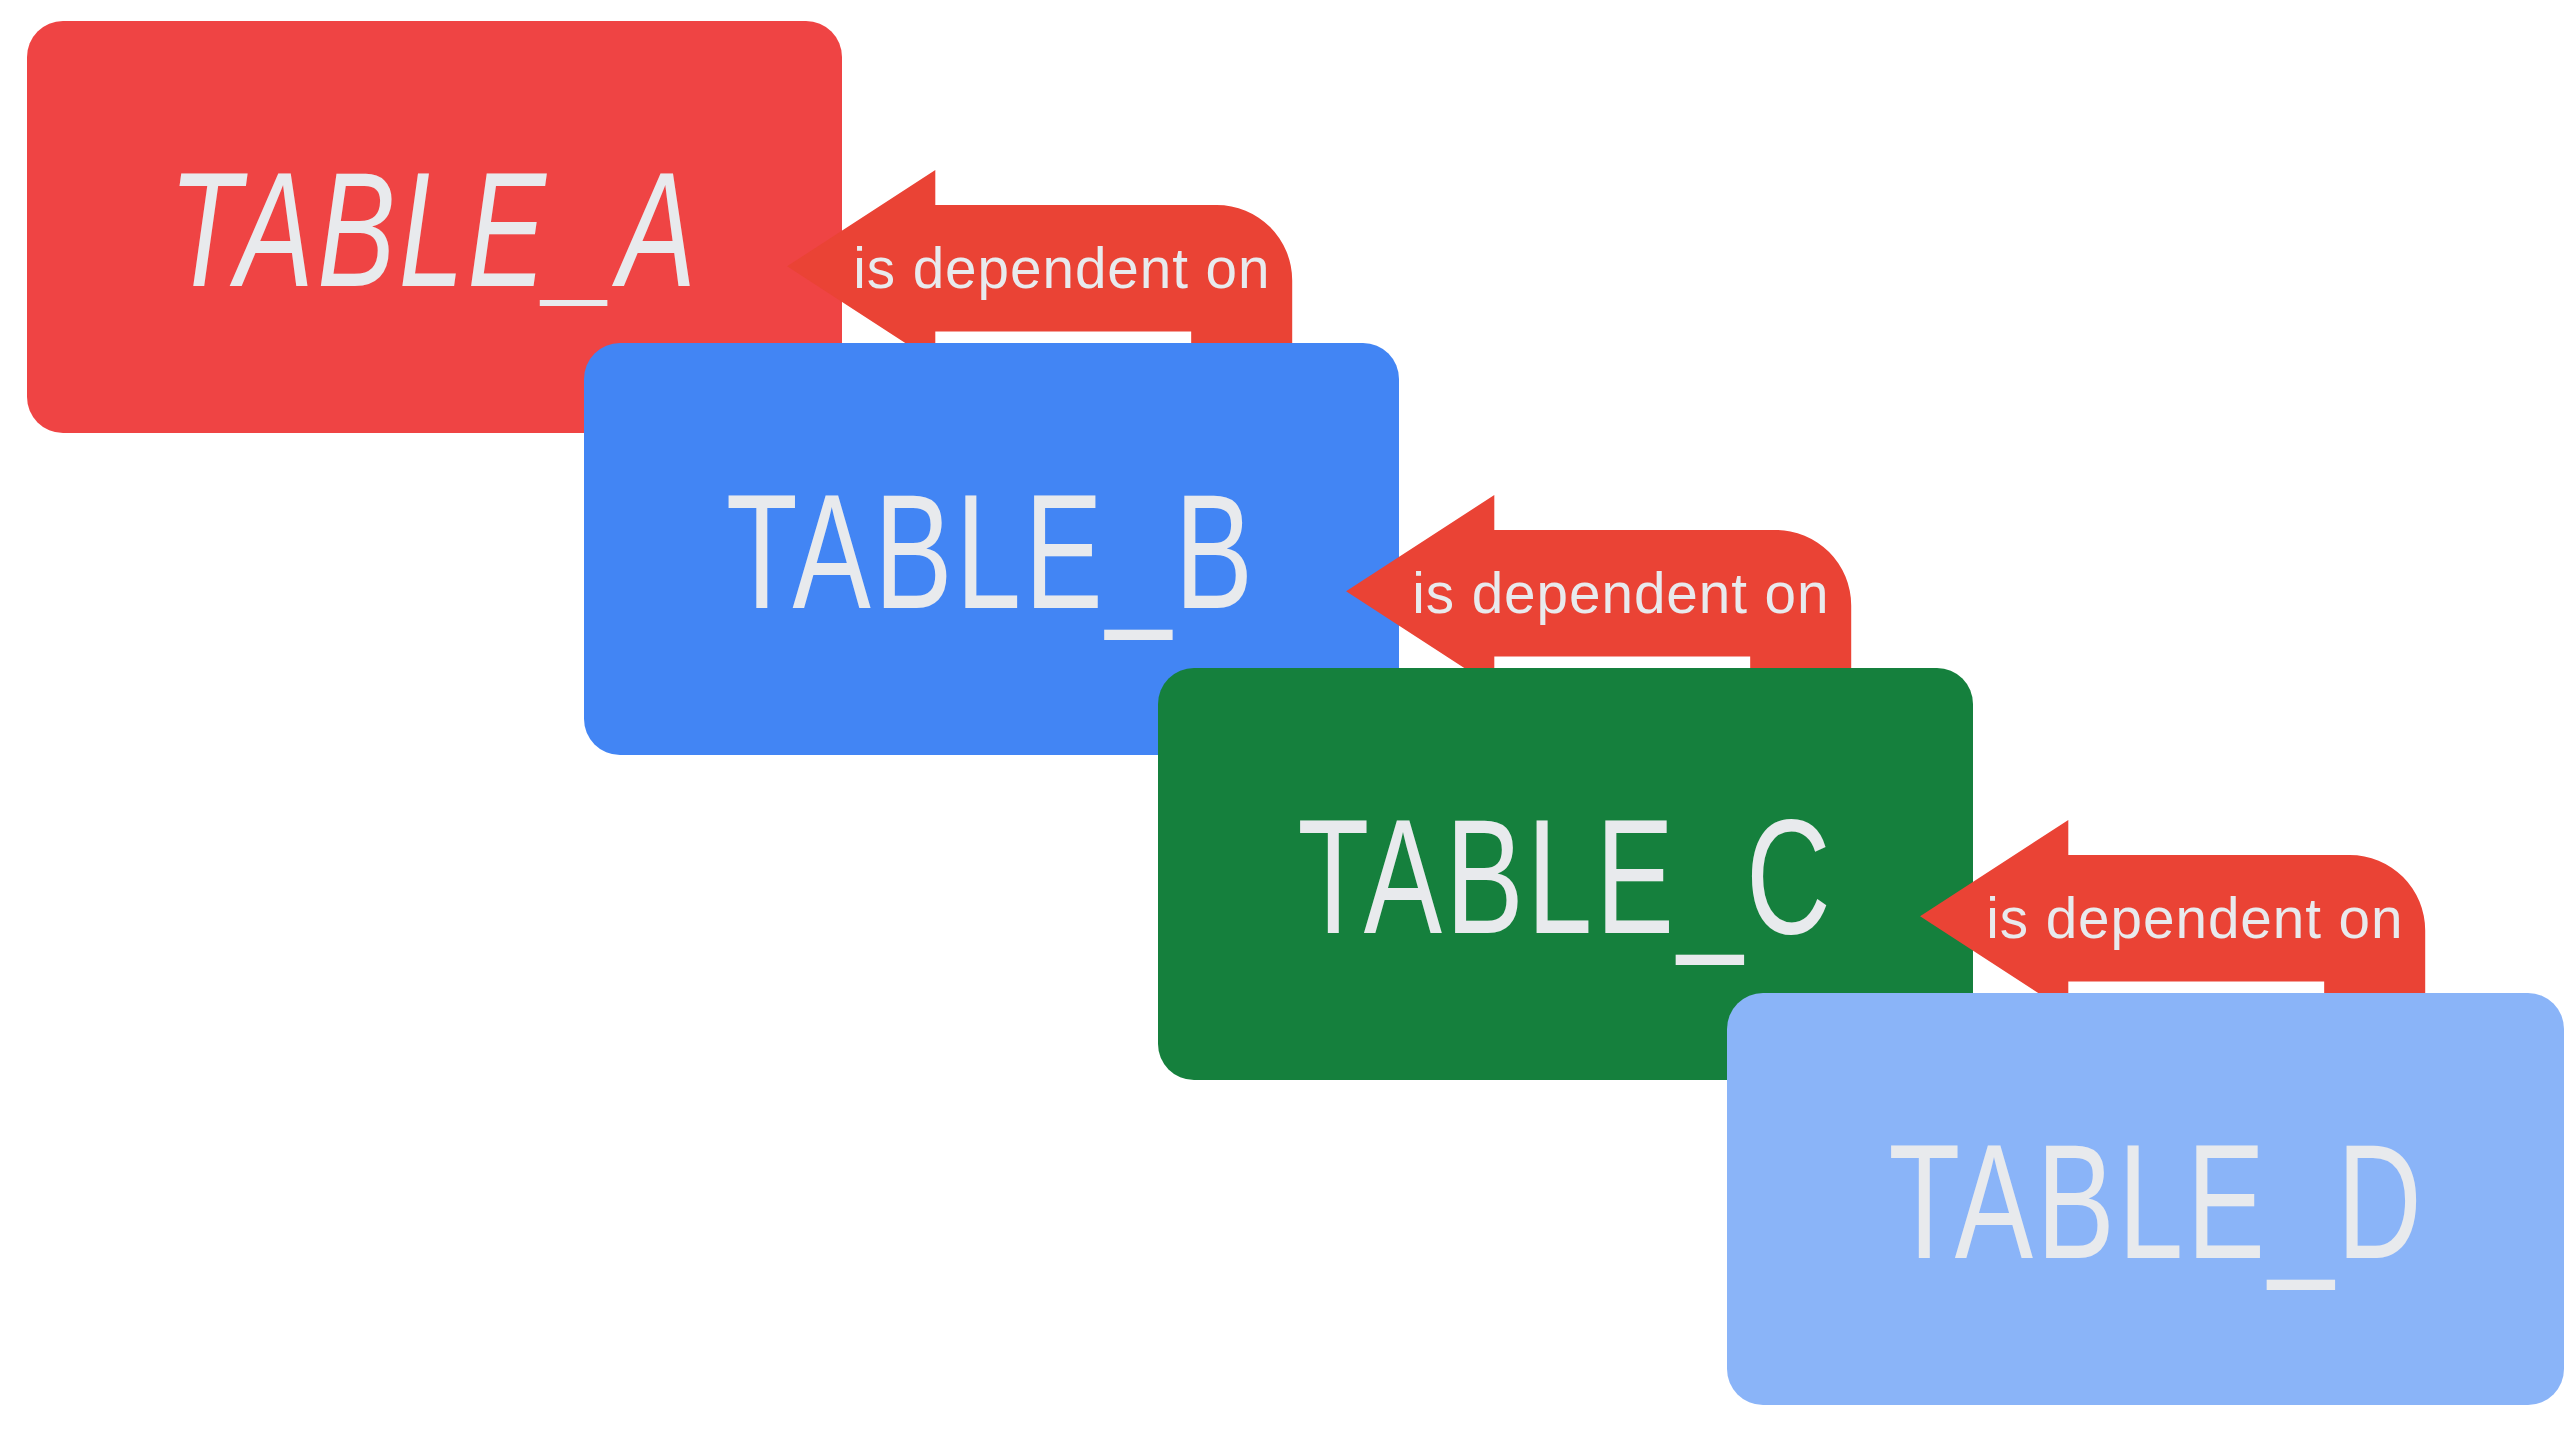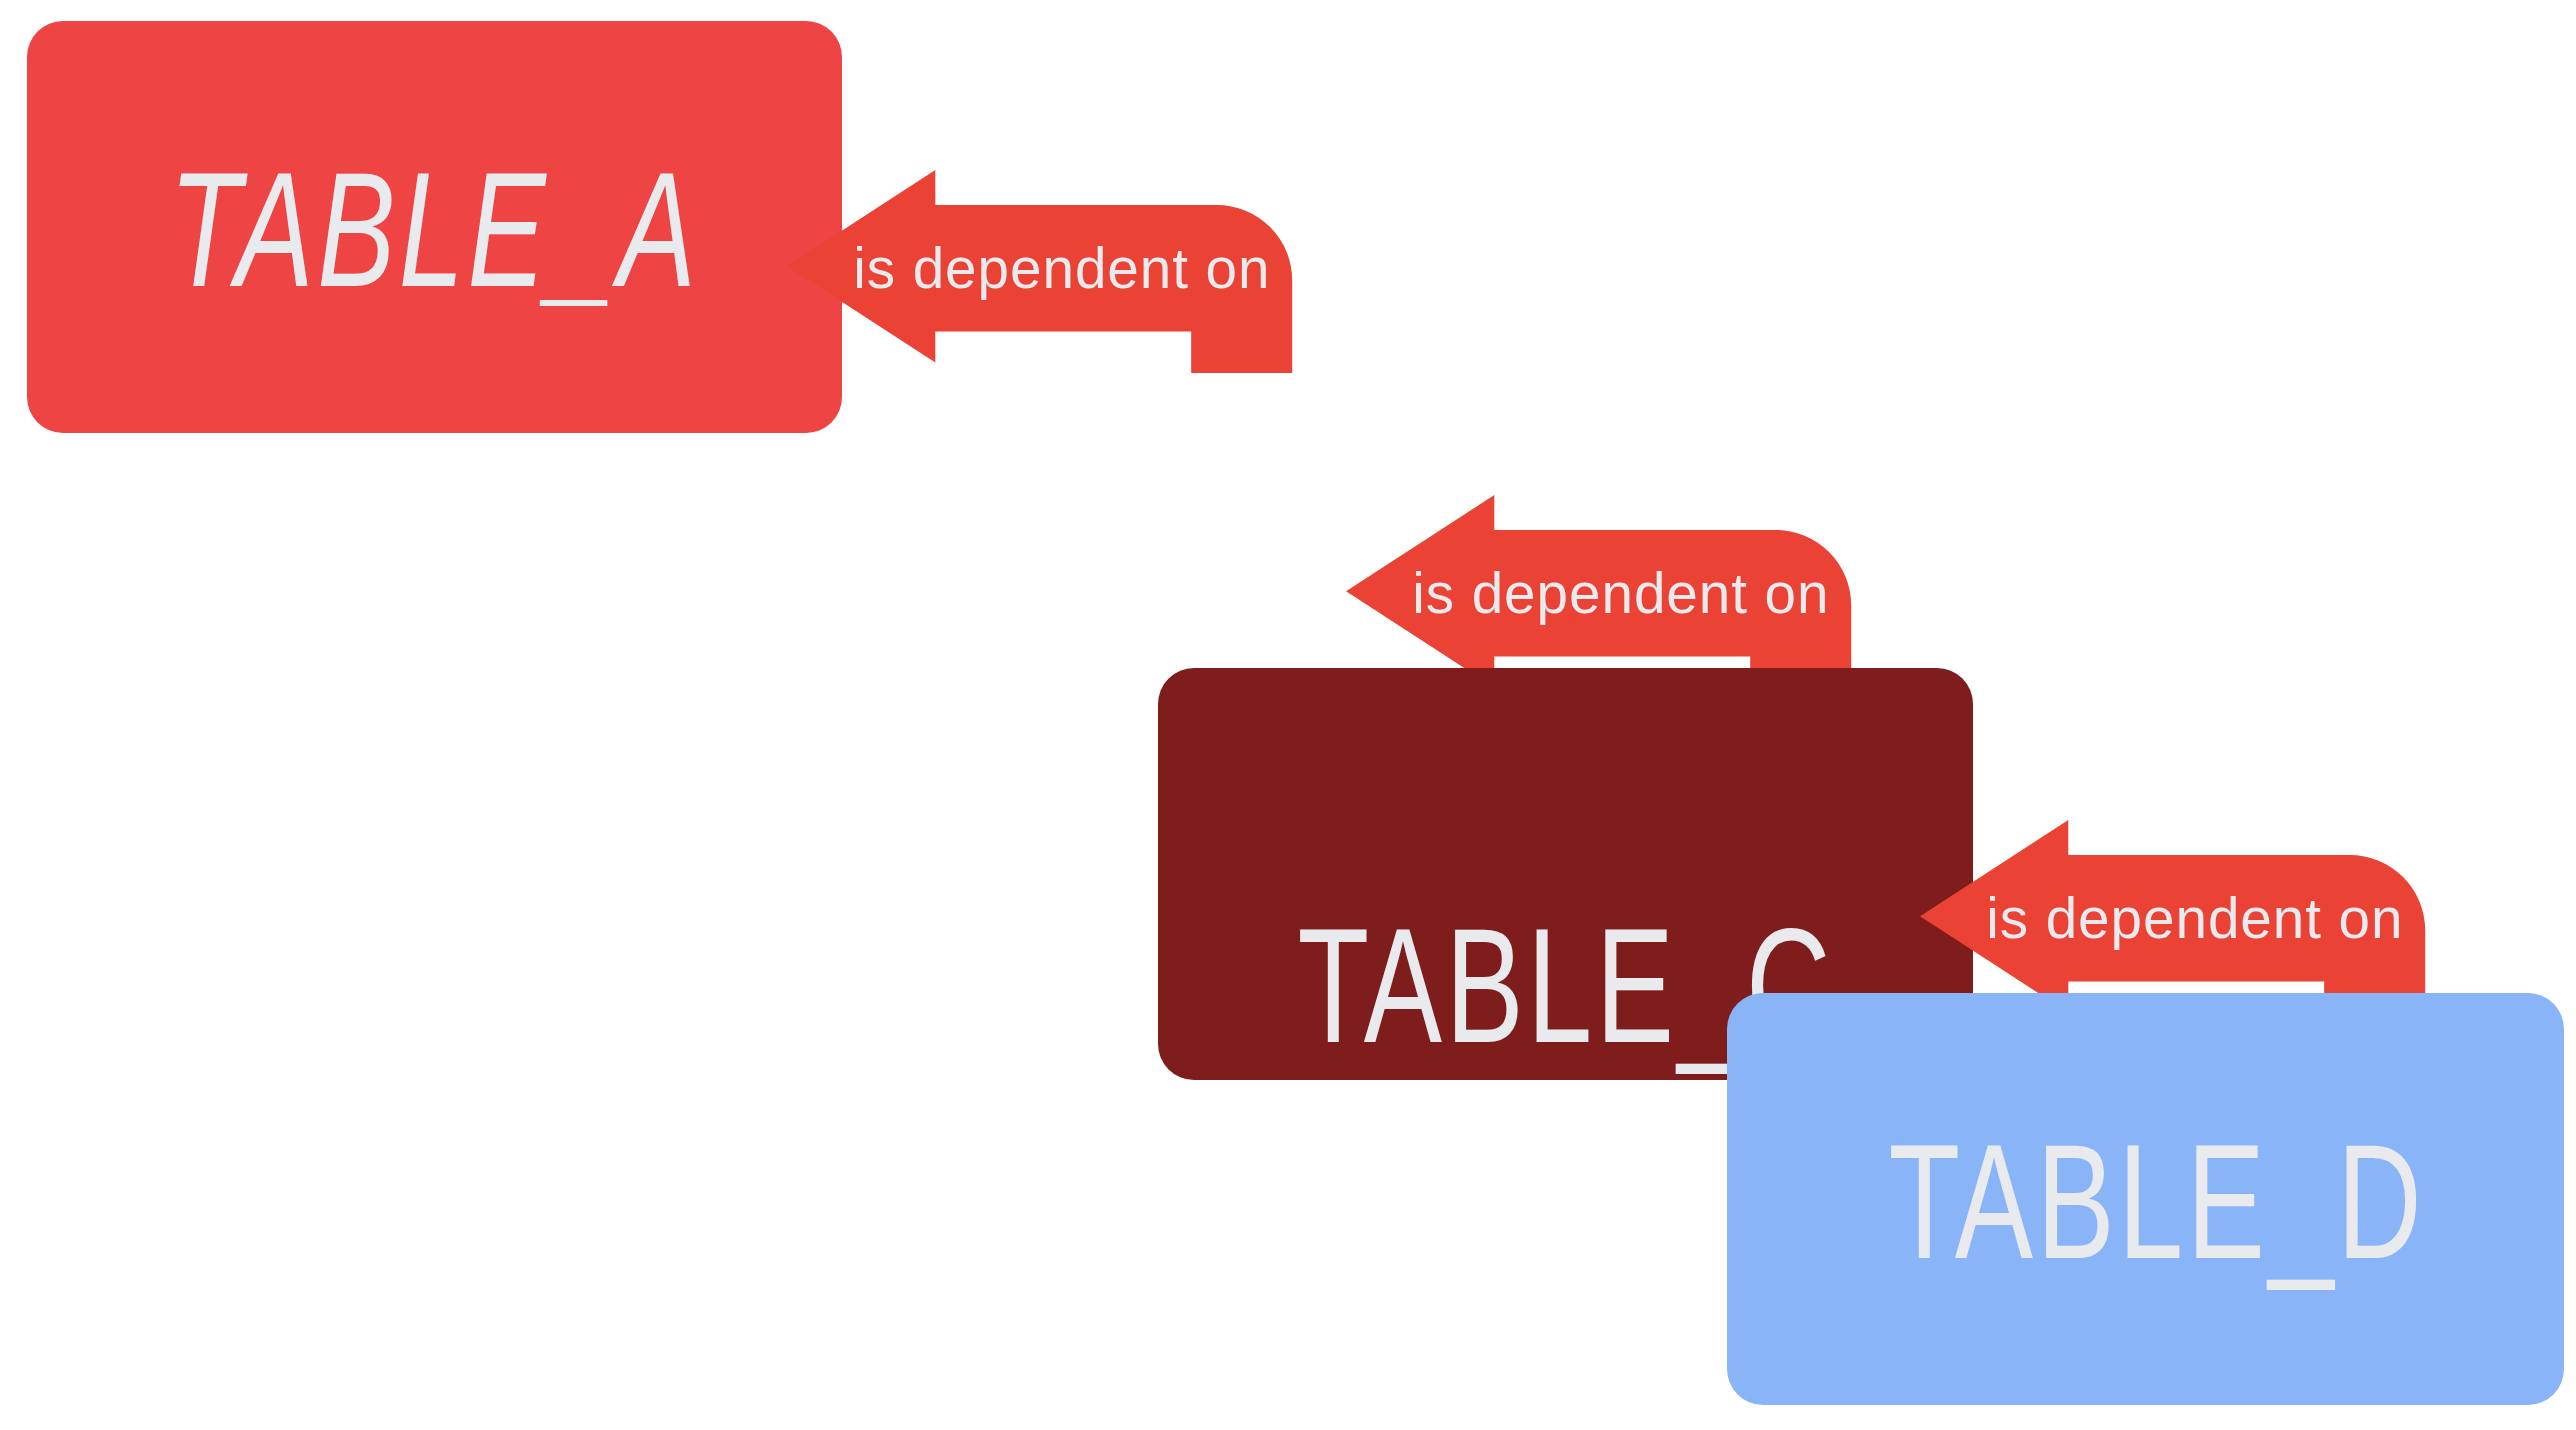--- a/index.html
+++ b/index.html
@@ -64,27 +64,30 @@
 
   <div class="tbox" id="box-a" style="background-color: #ef4444; font-style: italic;">
     <span class="tbox-label">TABLE_A</span>
   </div>
 
   <svg class="dep-arrow" id="arrow-1" viewBox="0 0 540 215">
     <path d="M 0 102 L 157 0 L 157 37 L 455 37 A 80 80 0 0 1 535 117 L 535 215 L 428 215 L 428 171 L 157 171 L 157 204 Z" fill="#EA4335"></path>
     <text x="291" y="104" text-anchor="middle" dominant-baseline="central" fill="#E8EAED">is dependent on</text>
   </svg>
 
+  <div class="tbox" id="box-b" style="background-color: rgb(66, 133, 244);">
+    <span class="tbox-label">TABLE_B</span>
+  </div>
 
   <svg class="dep-arrow" id="arrow-2" viewBox="0 0 540 215">
     <path d="M 0 102 L 157 0 L 157 37 L 455 37 A 80 80 0 0 1 535 117 L 535 215 L 428 215 L 428 171 L 157 171 L 157 204 Z" fill="#EA4335"></path>
     <text x="291" y="104" text-anchor="middle" dominant-baseline="central" fill="#E8EAED">is dependent on</text>
   </svg>
 
-  <div class="tbox" id="box-c" style="background-color: #7f1d1d; align-items: flex-end;">
+  <div class="tbox" id="box-c" style="background-color: #15803d;">
     <span class="tbox-label">TABLE_C</span>
   </div>
 
   <svg class="dep-arrow" id="arrow-3" viewBox="0 0 540 215">
     <path d="M 0 102 L 157 0 L 157 37 L 455 37 A 80 80 0 0 1 535 117 L 535 215 L 428 215 L 428 171 L 157 171 L 157 204 Z" fill="#EA4335"></path>
     <text x="291" y="104" text-anchor="middle" dominant-baseline="central" fill="#E8EAED">is dependent on</text>
   </svg>
 
   <div class="tbox" id="box-d" style="background-color: rgb(138, 180, 248);">
     <span class="tbox-label">TABLE_D</span>

